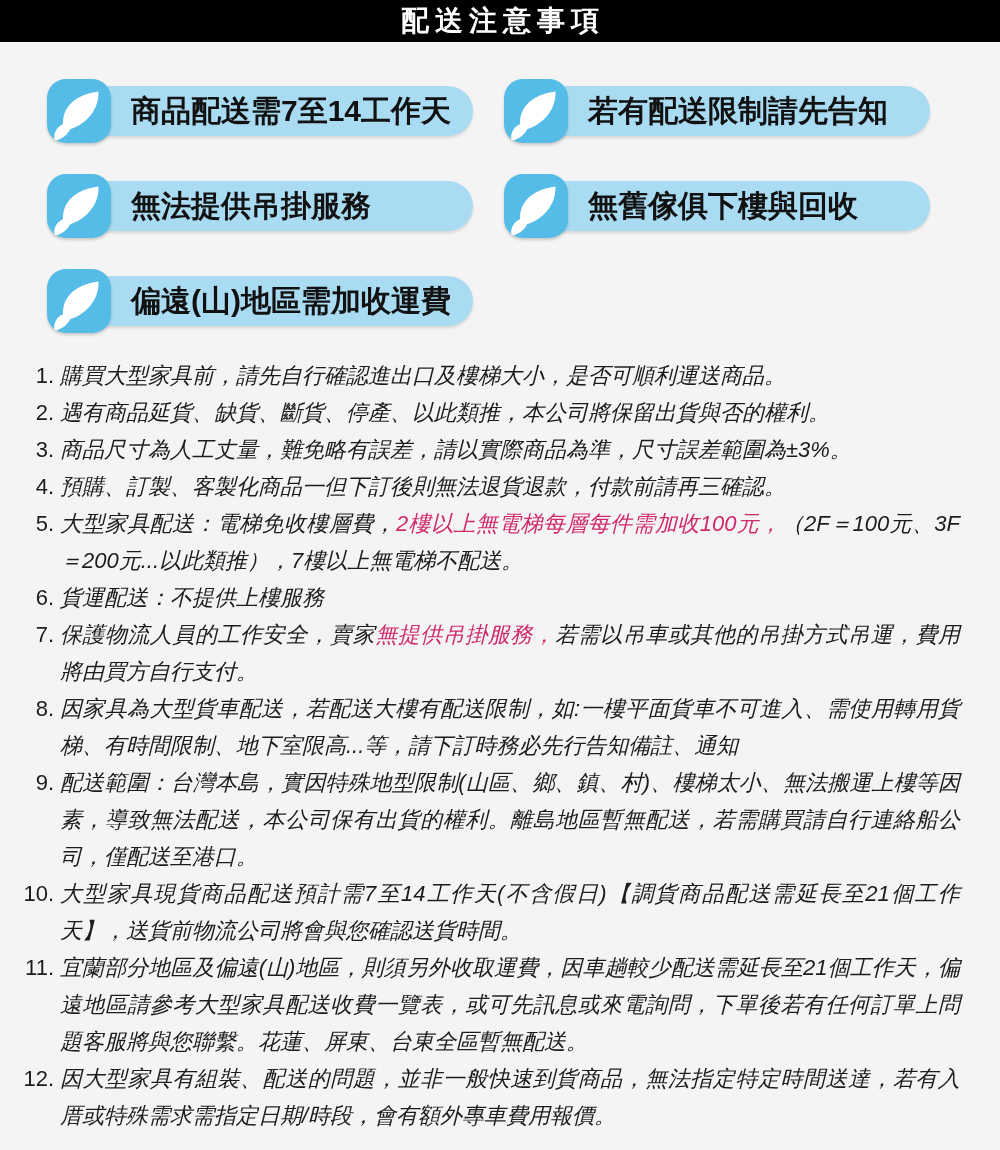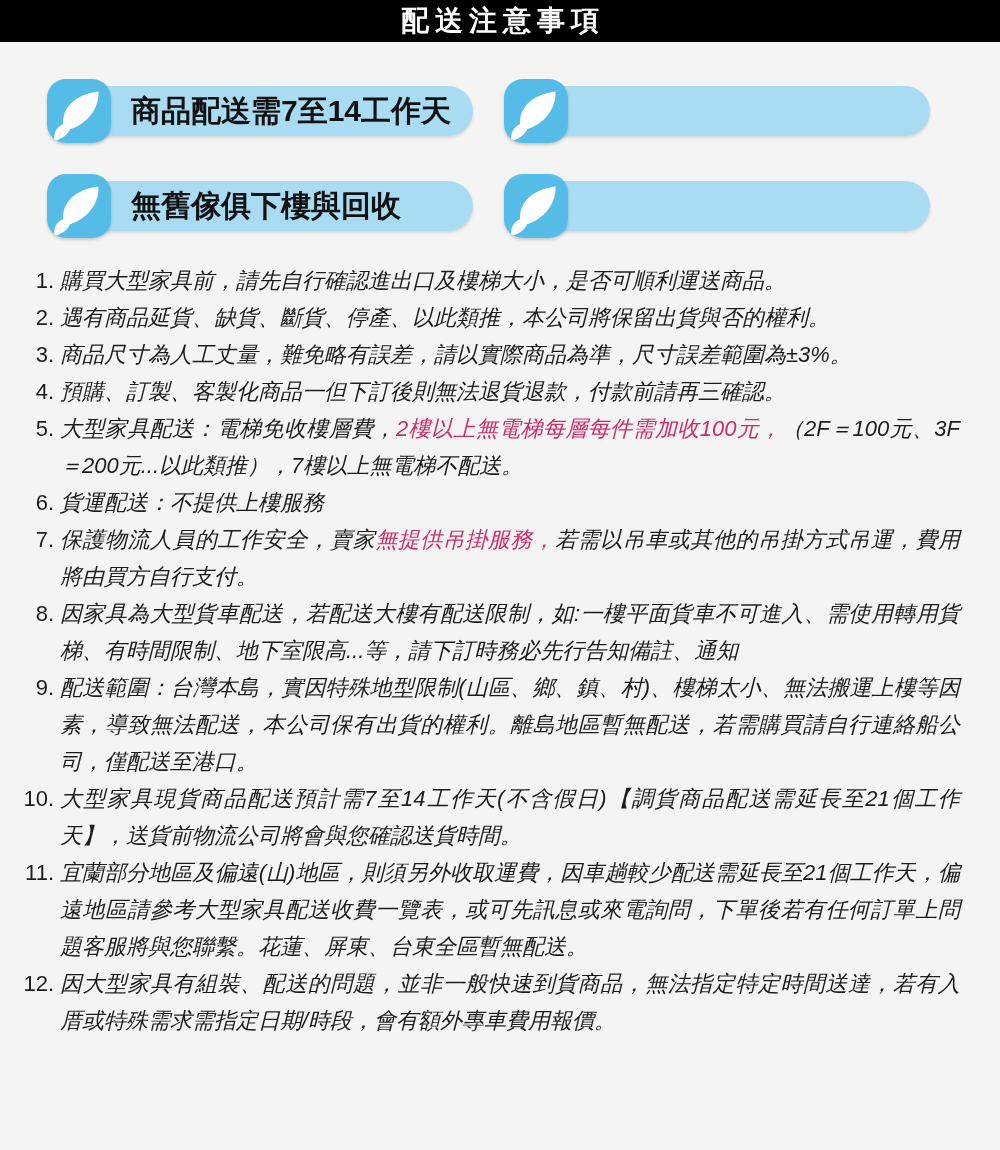--- a/index.html
+++ b/index.html
@@ -81,42 +81,54 @@
     </div>
 
     <div class="badge">
       <span class="pill"></span>
       <span class="leaf-icon">
         <svg viewBox="0 0 64 64" aria-hidden="true">
           <path fill="#ffffff" d="M16.5 49.5 C13 31 26 15.5 51.5 12.5 C52 31 39.5 45.5 21 50.8 C18.9 51.4 17 51.2 16.5 49.5 Z"></path>
           <path fill="#ffffff" d="M7.2 59.8 C6.3 51.5 12.8 43.8 24.3 42.8 C24.9 51.2 19.3 58 10.8 60.9 C9 61.4 7.6 61.2 7.2 59.8 Z"></path>
         </svg>
       </span>
+      <span class="badge-label">若有配送限制請先告知</span>
     </div>
 
+    <div class="badge">
+      <span class="pill"></span>
+      <span class="leaf-icon">
+        <svg viewBox="0 0 64 64" aria-hidden="true">
+          <path fill="#ffffff" d="M16.5 49.5 C13 31 26 15.5 51.5 12.5 C52 31 39.5 45.5 21 50.8 C18.9 51.4 17 51.2 16.5 49.5 Z"></path>
+          <path fill="#ffffff" d="M7.2 59.8 C6.3 51.5 12.8 43.8 24.3 42.8 C24.9 51.2 19.3 58 10.8 60.9 C9 61.4 7.6 61.2 7.2 59.8 Z"></path>
+        </svg>
+      </span>
+      <span class="badge-label">無法提供吊掛服務</span>
+    </div>
 
     <div class="badge">
       <span class="pill"></span>
       <span class="leaf-icon">
         <svg viewBox="0 0 64 64" aria-hidden="true">
           <path fill="#ffffff" d="M16.5 49.5 C13 31 26 15.5 51.5 12.5 C52 31 39.5 45.5 21 50.8 C18.9 51.4 17 51.2 16.5 49.5 Z"></path>
           <path fill="#ffffff" d="M7.2 59.8 C6.3 51.5 12.8 43.8 24.3 42.8 C24.9 51.2 19.3 58 10.8 60.9 C9 61.4 7.6 61.2 7.2 59.8 Z"></path>
         </svg>
       </span>
       <span class="badge-label">無舊傢俱下樓與回收</span>
     </div>
 
     <div class="badge">
       <span class="pill"></span>
       <span class="leaf-icon">
         <svg viewBox="0 0 64 64" aria-hidden="true">
           <path fill="#ffffff" d="M16.5 49.5 C13 31 26 15.5 51.5 12.5 C52 31 39.5 45.5 21 50.8 C18.9 51.4 17 51.2 16.5 49.5 Z"></path>
           <path fill="#ffffff" d="M7.2 59.8 C6.3 51.5 12.8 43.8 24.3 42.8 C24.9 51.2 19.3 58 10.8 60.9 C9 61.4 7.6 61.2 7.2 59.8 Z"></path>
         </svg>
       </span>
+      <span class="badge-label">偏遠(山)地區需加收運費</span>
     </div>
 
 
   </section>
 
   <ol class="notes">
 
     <li class="note">
       <span class="num">1.</span>
       <span class="txt">購買大型家具前，請先自行確認進出口及樓梯大小，是否可順利運送商品。</span>

